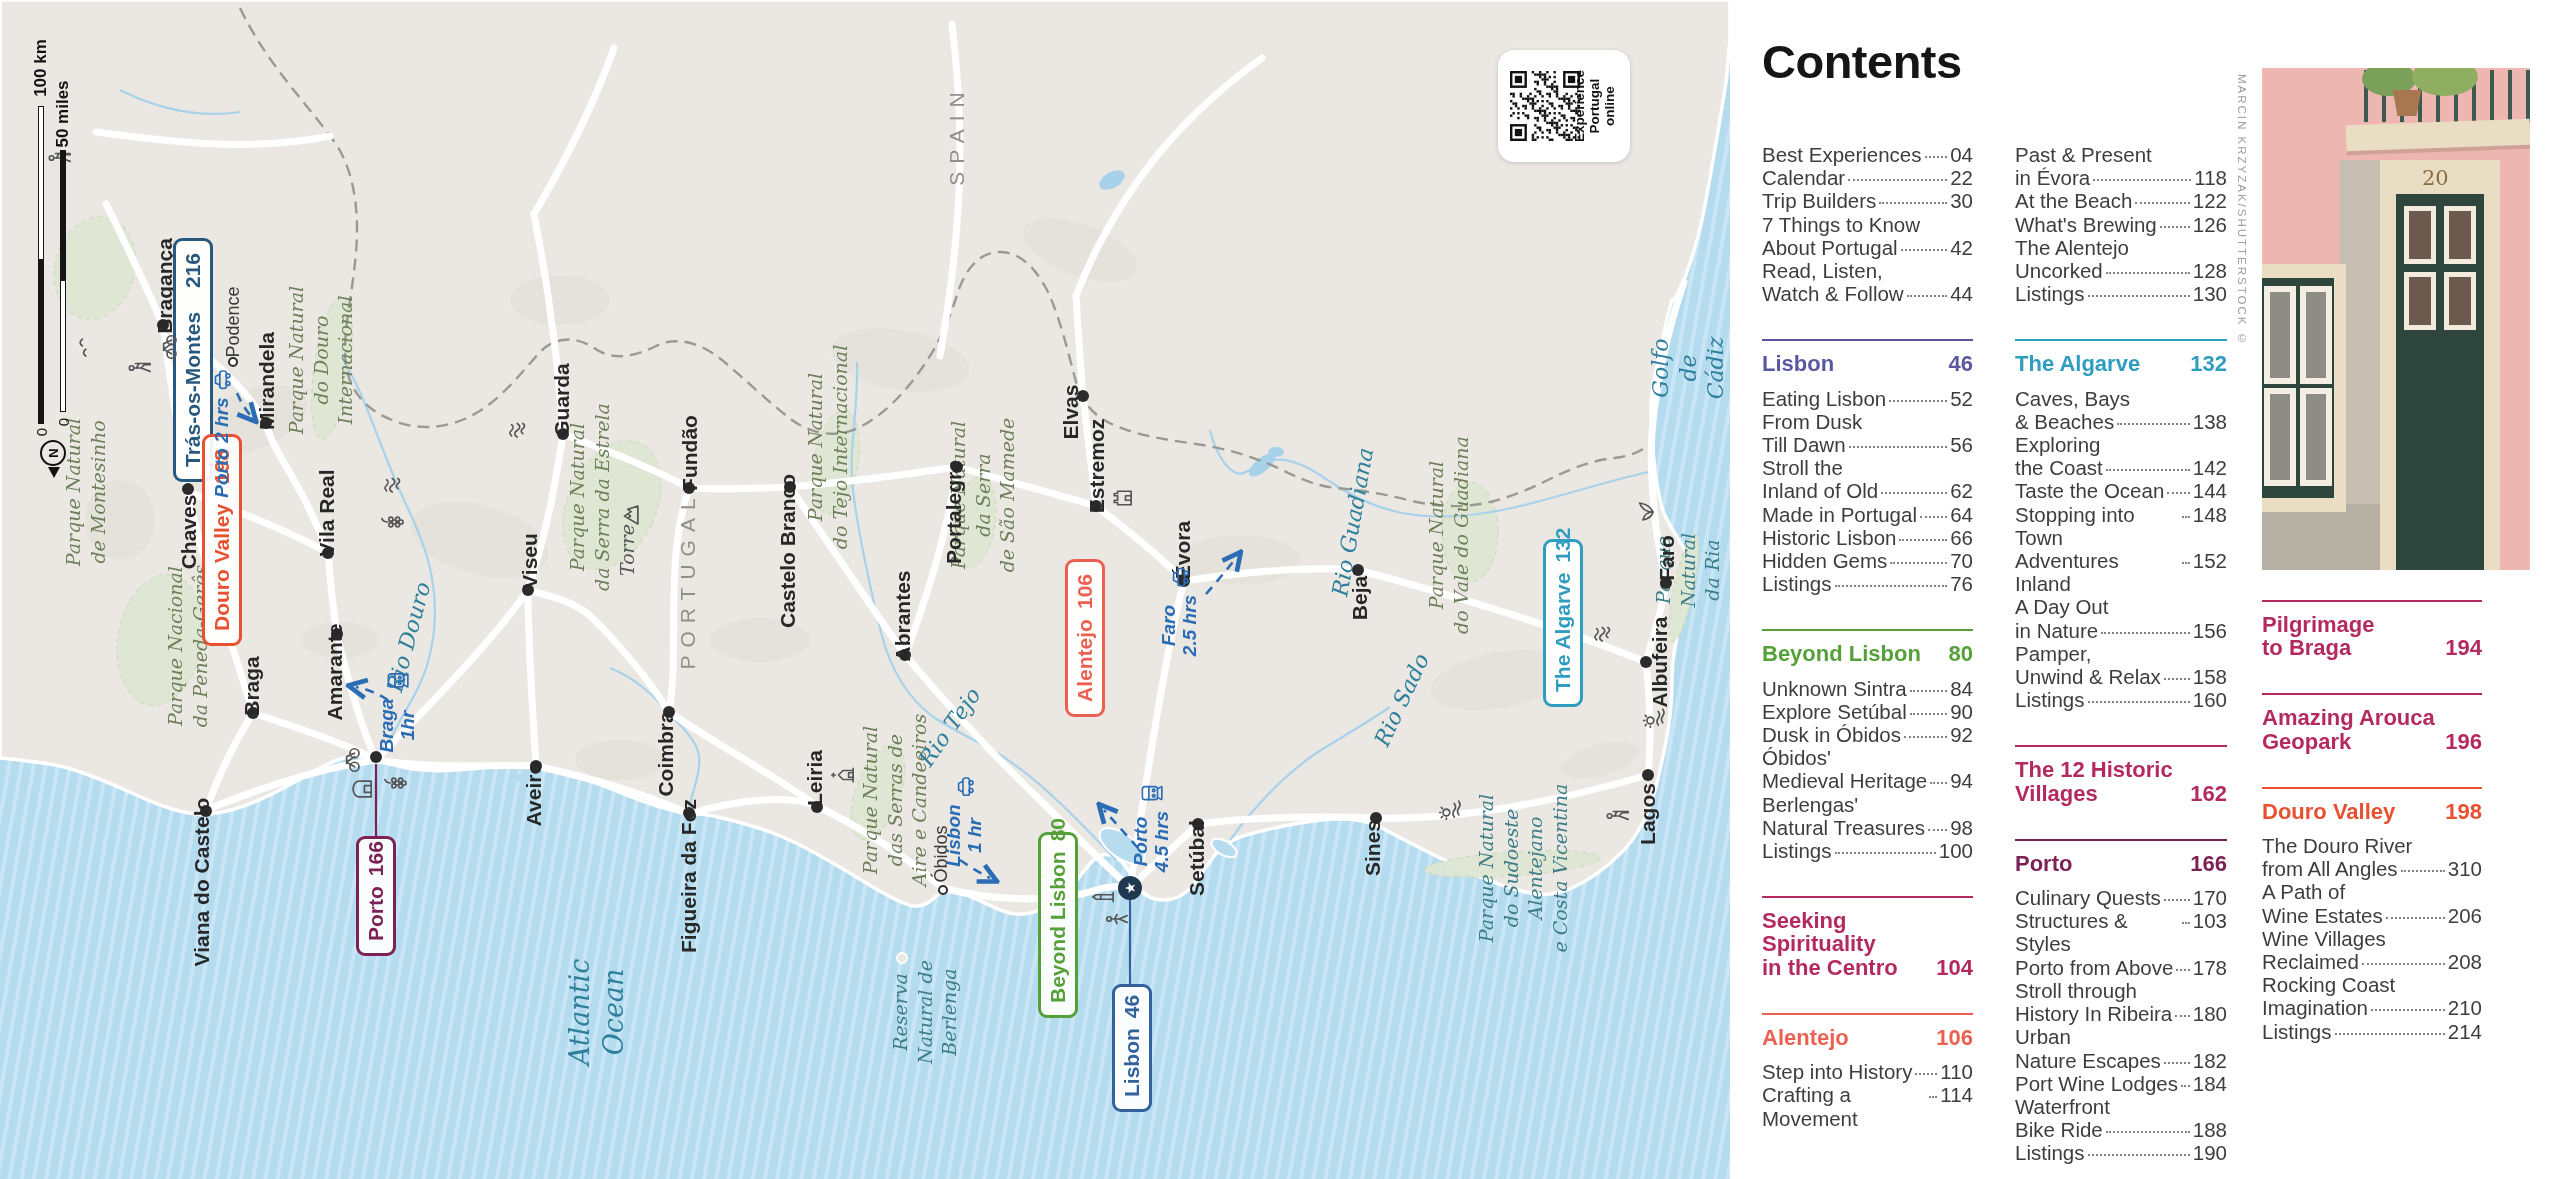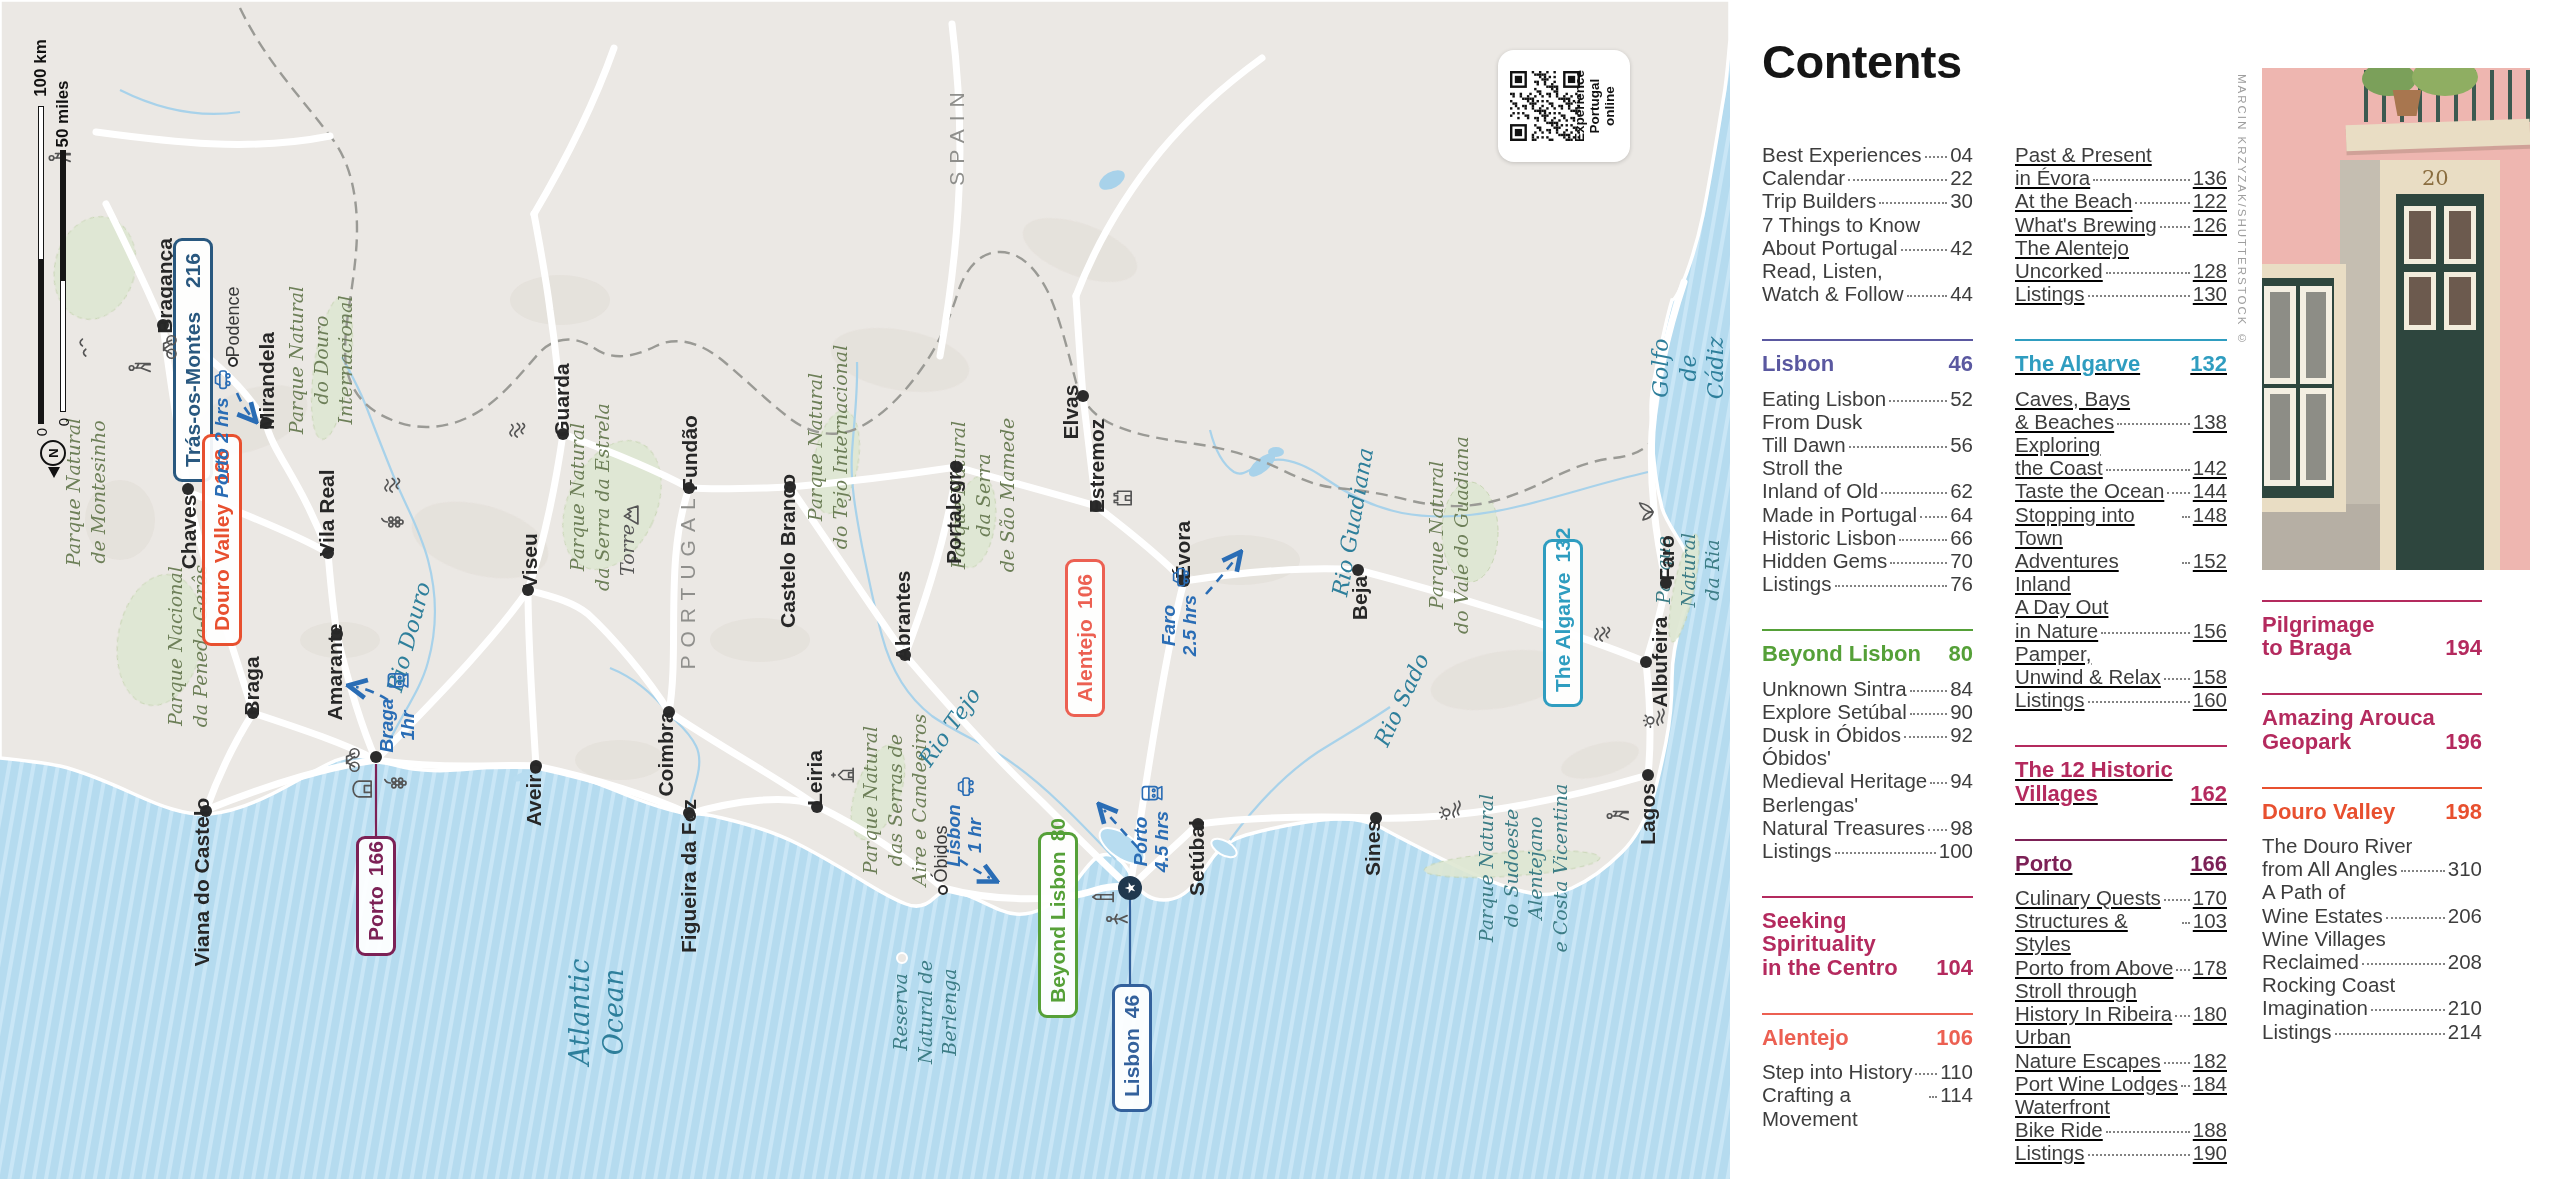--- a/index.html
+++ b/index.html
@@ -56,21 +56,21 @@
         border-radius:16px;box-shadow:0 1px 4px rgba(0,0,0,.18);}
   #qr-code{position:absolute;left:12px;top:21px;width:70px;height:70px;}
   #qr-text{position:absolute;left:96px;top:56px;transform:translate(-50%,-50%) rotate(-90deg);
         font-weight:700;font-size:13.5px;line-height:15px;color:#111;text-align:center;white-space:pre-line;}
   
   #toc-page{position:absolute;left:1730px;top:0;width:830px;height:1179px;background:#fff;}
   #page-title{position:absolute;left:32px;top:34px;font-size:47px;font-weight:800;
         letter-spacing:-0.5px;color:#151515;margin:0;}
   .toc-col{position:absolute;top:143px;}
   #toc-col1{left:32px;width:211px;}
-  #toc-col2{left:285px;width:212px;text-decoration:underline;}
+  #toc-col2{left:285px;width:212px;}
   #toc-col3{left:532px;width:220px;top:600px;}
   .toc-entry .eline{font-size:20.5px;line-height:23.2px;color:#3d3d3d;}
   .elast{display:flex;align-items:baseline;}
   .edots{flex:1;border-bottom:2.6px dotted #828282;margin:0 3px;transform:translateY(-4px);min-width:8px;}
   .epage{color:#3d3d3d;}
   .toc-section{margin-top:34px;}
   .toc-col .toc-section:first-child{margin-top:0;}
   .toc-rule{height:2px;margin-bottom:11px;}
   .toc-head{font-weight:700;font-size:22px;line-height:23.2px;margin-bottom:11px;}
   .toc-head.noentries{margin-bottom:0;}
@@ -950,21 +950,21 @@
           </div>
         </div>
       </div>
     <div class="toc-col" id="toc-col2">
         <div class="toc-front">
           <div class="toc-entry">
             <div class="eline">Past &amp; Present</div>
             <div class="eline elast">
               <span class="etext">in Évora</span>
               <span class="edots"></span>
-              <span class="epage">136</span>
+              <span class="epage">118</span>
             </div>
           </div>
           <div class="toc-entry">
             <div class="eline elast">
               <span class="etext">At the Beach</span>
               <span class="edots"></span>
               <span class="epage">122</span>
             </div>
           </div>
           <div class="toc-entry">

